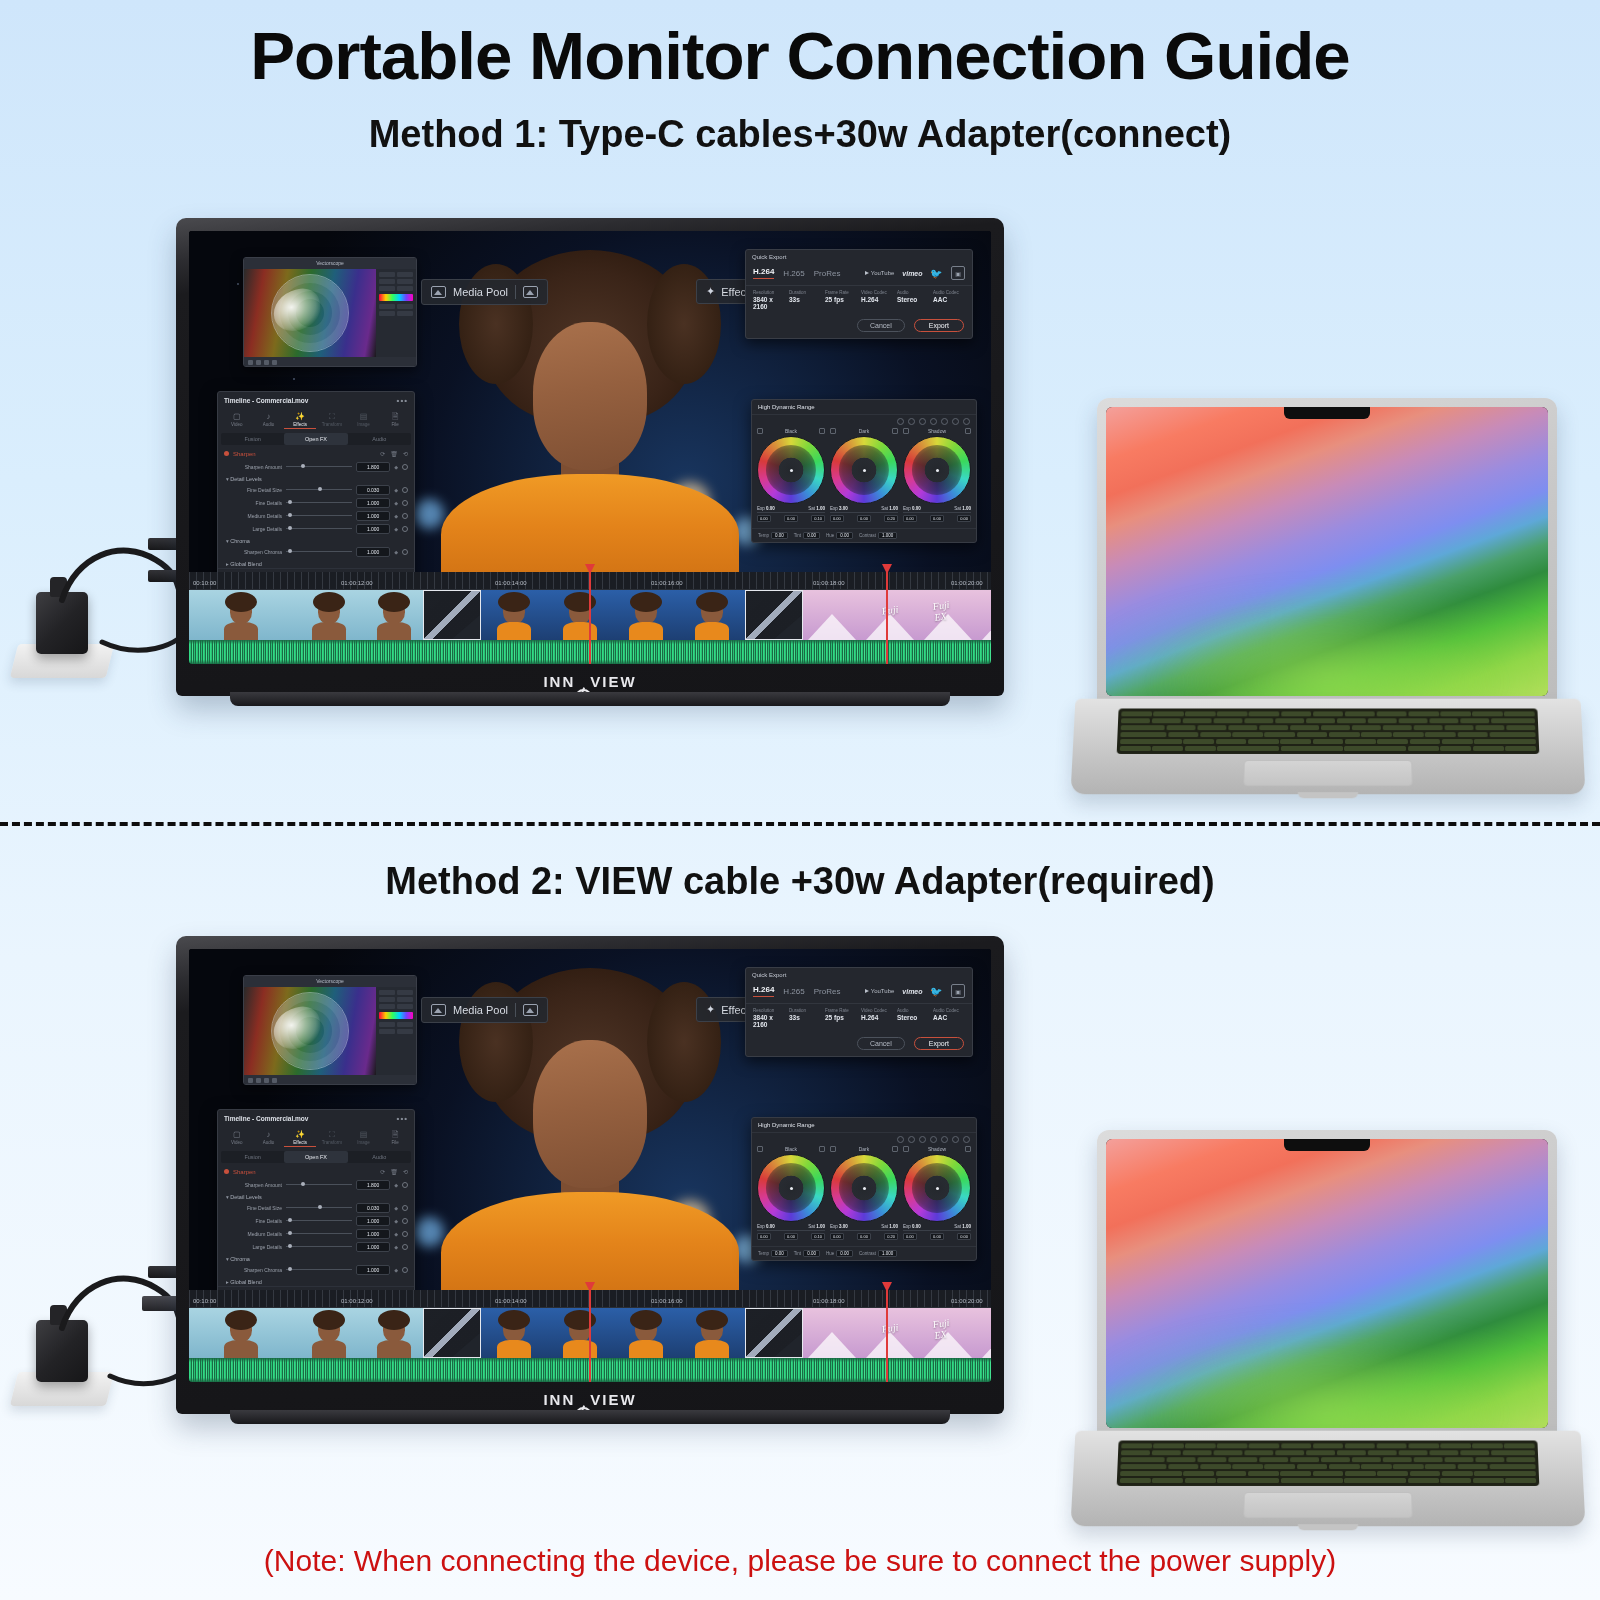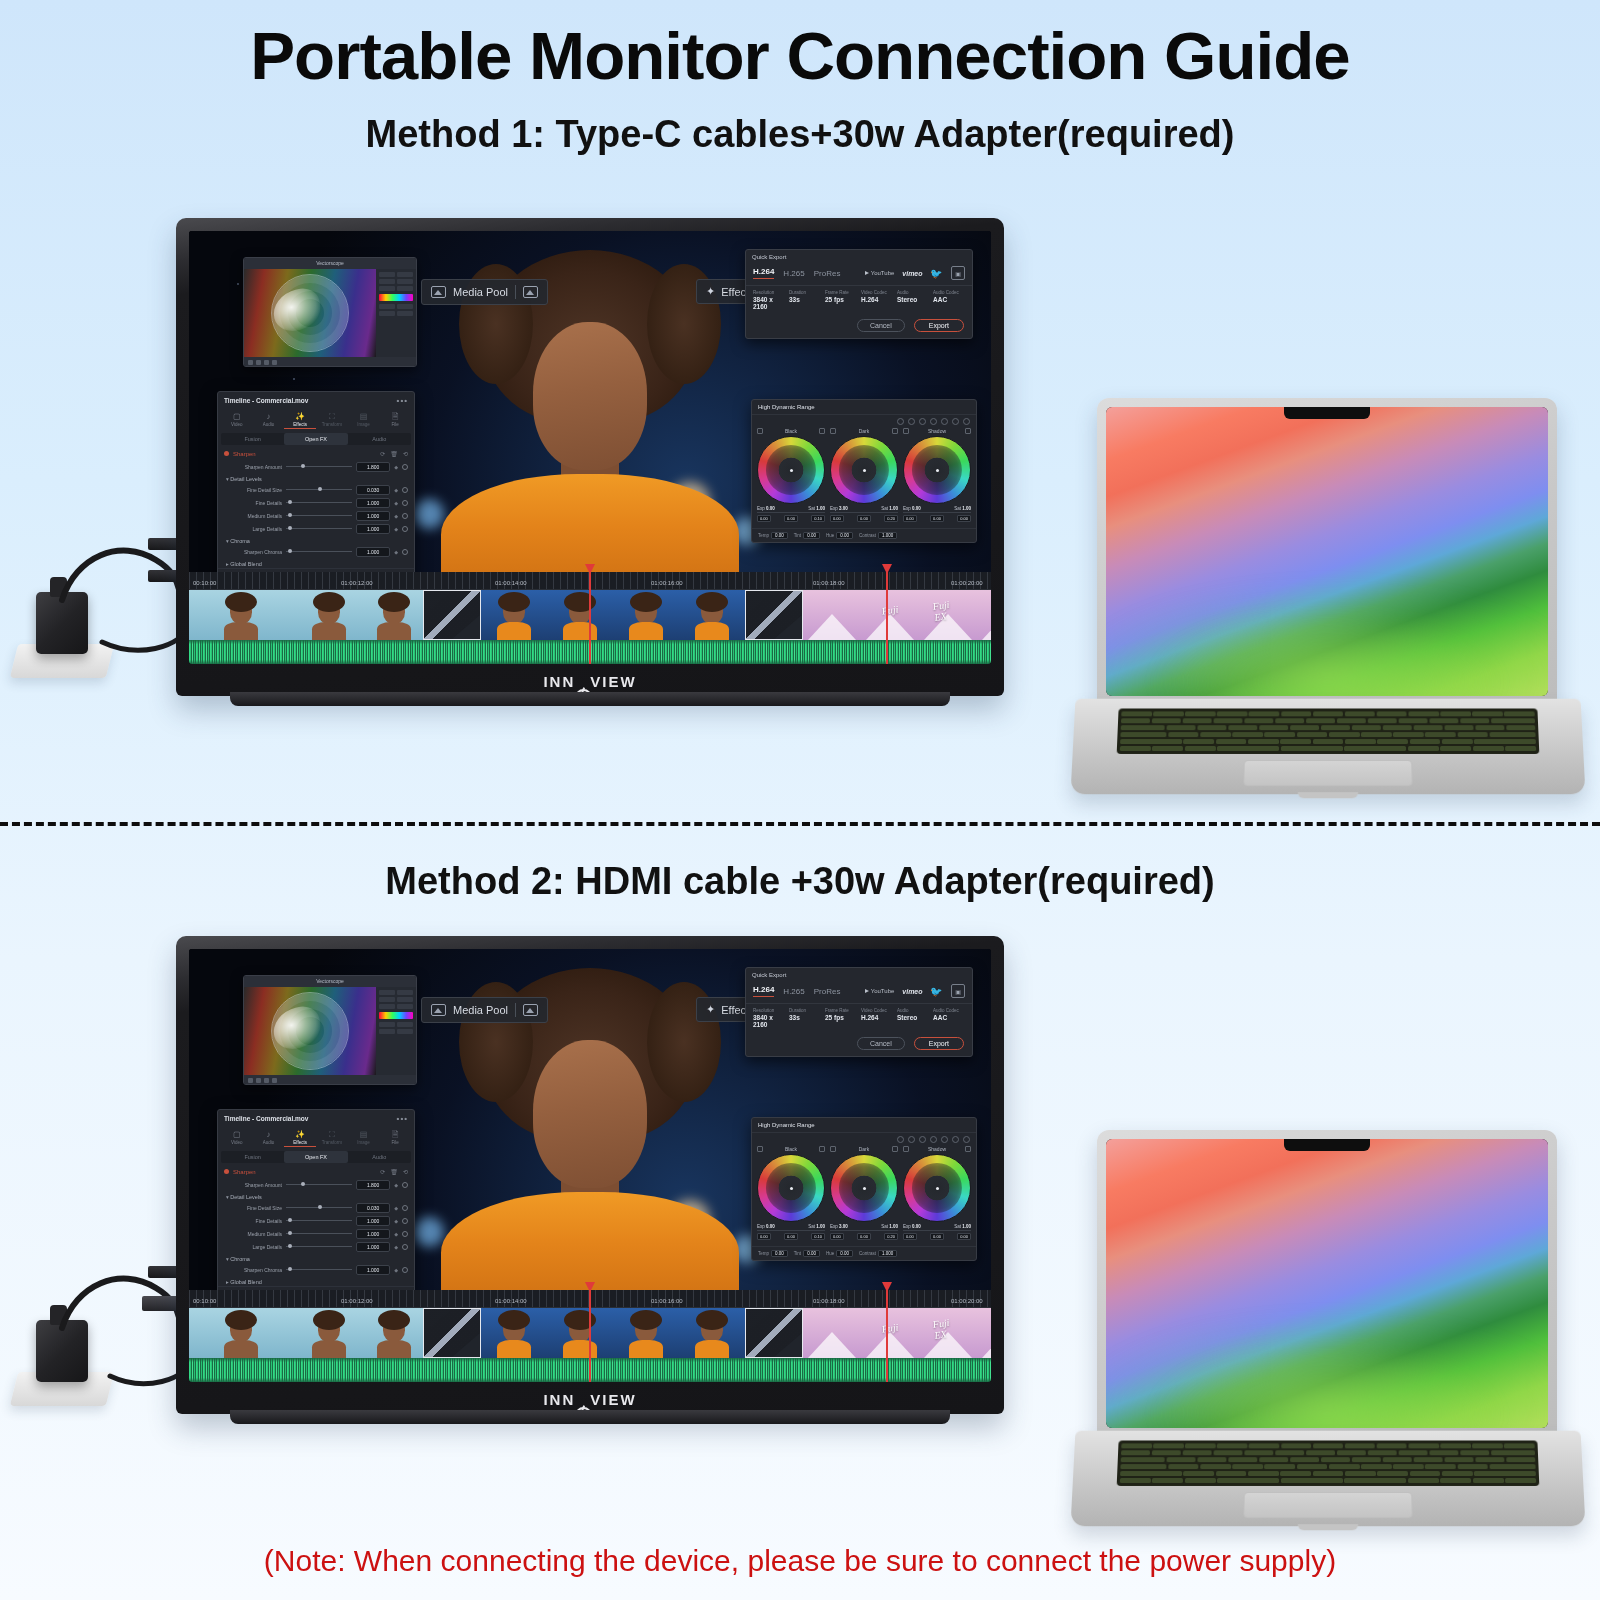--- a/index.html
+++ b/index.html
@@ -754,21 +754,21 @@
     background: linear-gradient(180deg, #343438, #18181a);
     border-radius: 2px;
   }
   .plug.hdmi { width: 42px; height: 15px; background: linear-gradient(180deg, #4a4a50, #242428); }
 </style>
 </head>
 <body>
 
 <h1 class="page-title">Portable Monitor Connection Guide</h1>
 
-<h2 class="method-title">Method 1: Type-C cables+30w Adapter(required)</h2>
+<h2 class="method-title">Method 1: Type-C cables+30w Adapter(connect)</h2>
 
 <div class="scene scene-1">
 
   <div class="adapter-base"></div>
   <div class="adapter"></div>
   <svg class="cable-svg" width="260" height="260" style="left:40px; top:330px;">
     <path class="cable-path" d="M 22 70 C 36 26, 80 8, 116 30 C 150 50, 130 72, 152 66" transform="translate(0,0)"></path>
     <path class="cable-path thin" d="M 62 112 C 96 128, 140 120, 152 92"></path>
   </svg>
   <div class="plug" style="left:148px; top:338px;"></div>
@@ -1265,21 +1265,21 @@
           </div>
       </div>
       <div class="trackpad"></div>
       <div class="base-notch"></div>
     </div>
   </div>
 </div>
 
 <div class="divider"></div>
 
-<h2 class="method-title method2-title" style="position:absolute; left:0; right:0; top:860px;">Method 2: HDMI cable +30w Adapter(required)</h2>
+<h2 class="method-title method2-title" style="position:absolute; left:0; right:0; top:860px;">Method 2: VIEW cable +30w Adapter(required)</h2>
 
 <div class="scene scene-2">
 
   <div class="adapter-base" style="top:454px;"></div>
   <div class="adapter" style="top:402px;"></div>
   <svg class="cable-svg" width="260" height="260" style="left:40px; top:340px;">
     <path class="cable-path" d="M 22 70 C 36 26, 80 8, 116 30 C 150 50, 130 72, 152 66"></path>
     <path class="cable-path thin" d="M 70 118 C 104 134, 146 124, 156 96"></path>
   </svg>
   <div class="plug" style="left:148px; top:348px;"></div>

